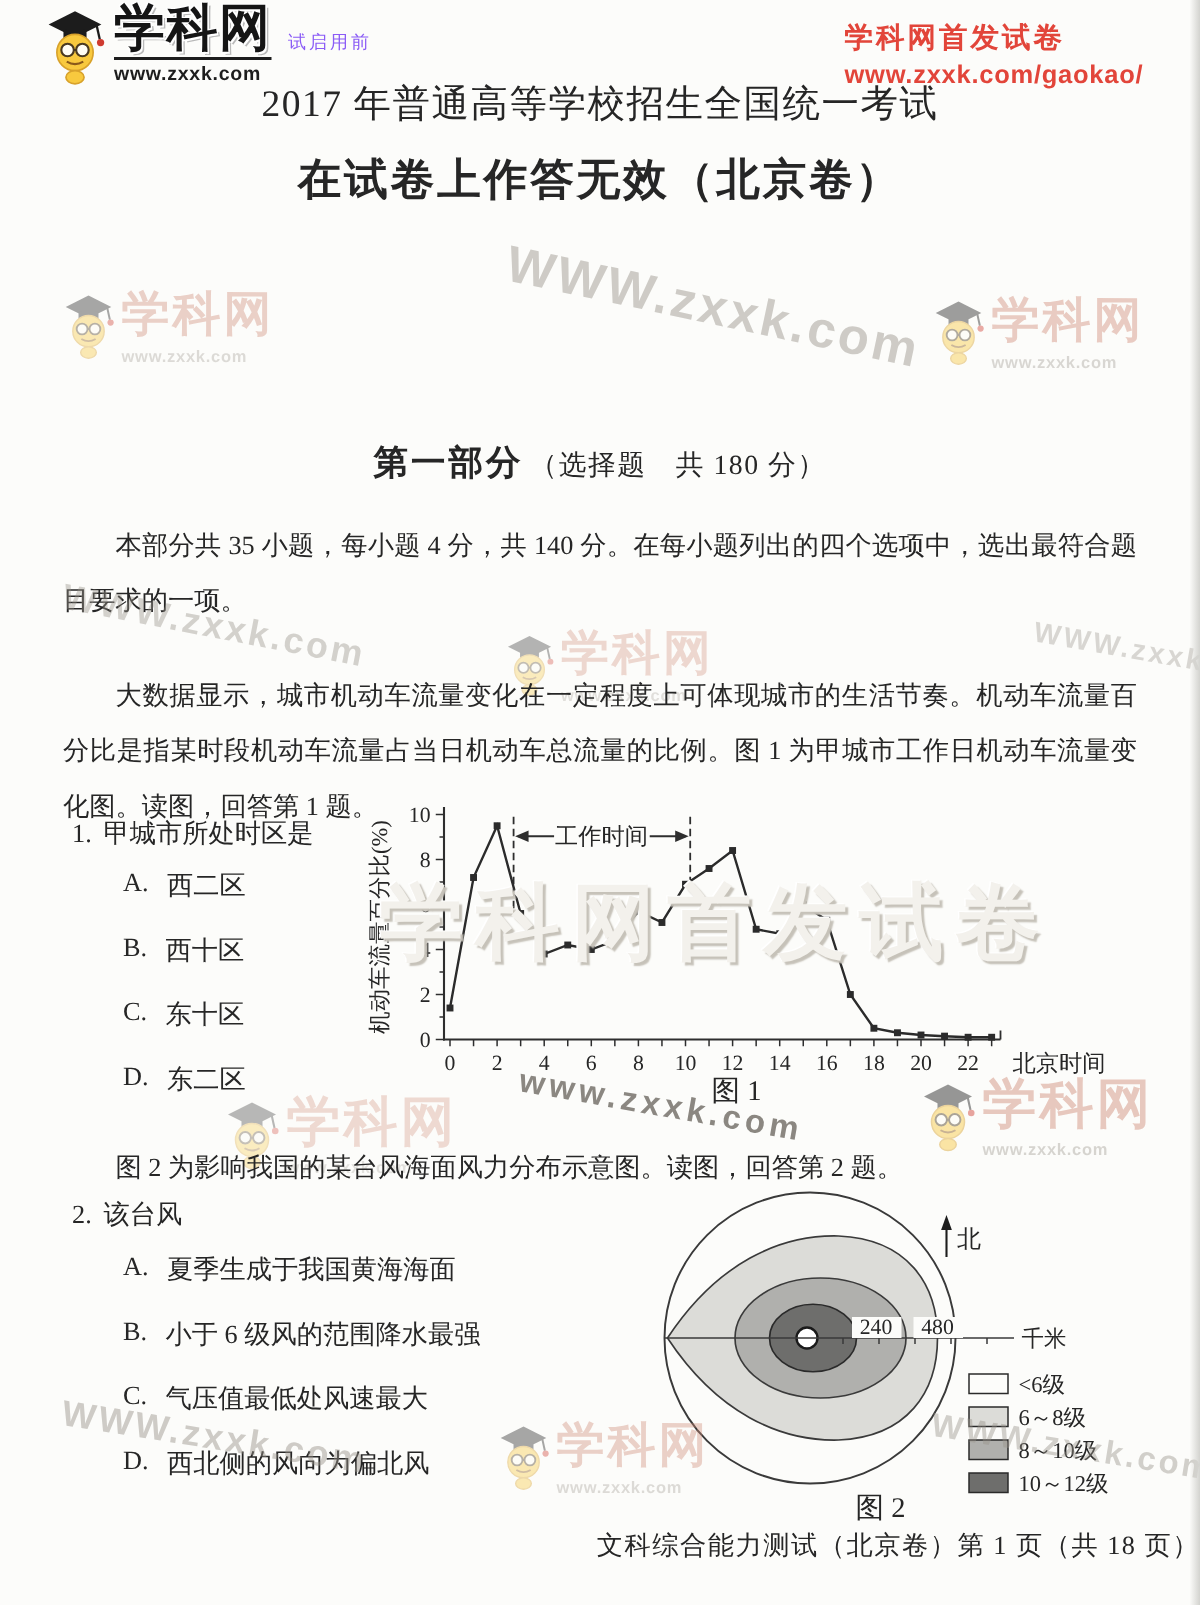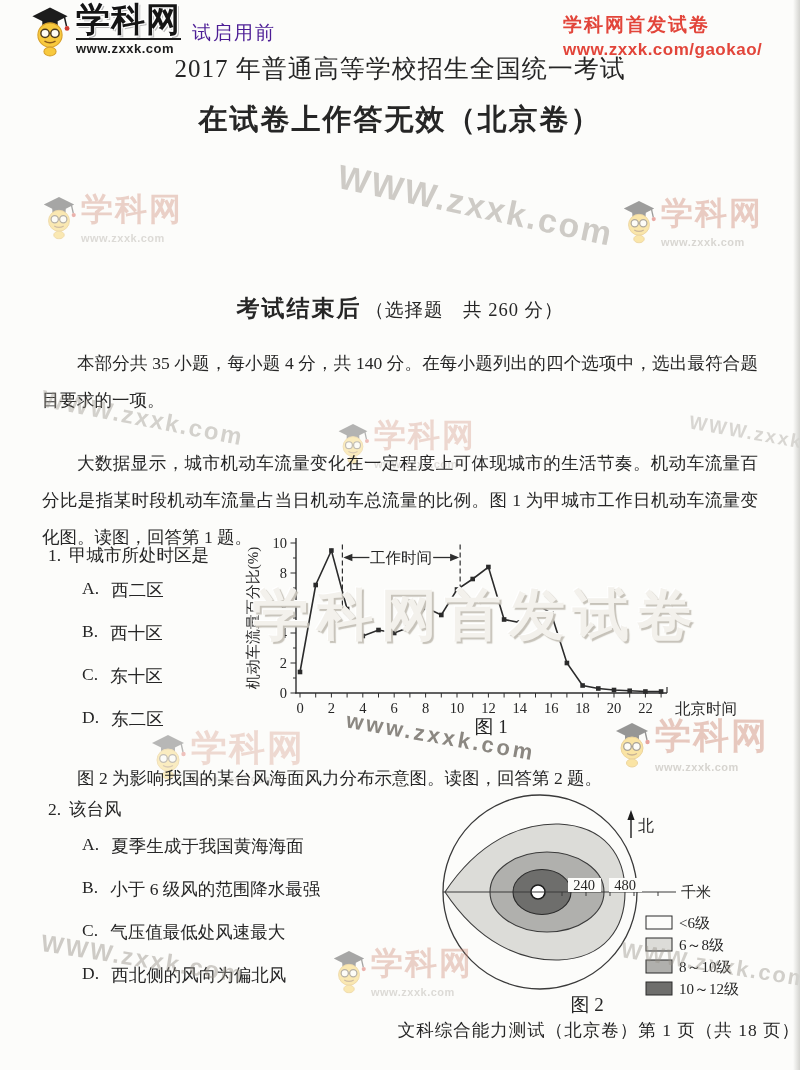--- a/index.html
+++ b/index.html
@@ -11,21 +11,21 @@
   .page::after{content:"";position:absolute;right:0;top:0;bottom:0;width:7px;
     background:linear-gradient(to left,#d3d3cf,rgba(211,211,207,0));pointer-events:none;}
   .abs{position:absolute;}
   
   .logo{display:flex;align-items:flex-start;gap:4px;}
   .logo .brand{font-family:"Liberation Sans",sans-serif;font-weight:900;font-size:34px;
     line-height:34px;color:#151515;letter-spacing:1px;
     text-shadow:1px 1px 0 #fff,-1px -1px 0 #fff,1px -1px 0 #fff,-1px 1px 0 #fff,2px 2px 0 #b9b9b9;}
   .logo .site{font-family:"Liberation Sans",sans-serif;font-weight:700;font-size:13px;
     color:#1d1d1d;border-top:2px solid #1d1d1d;margin-top:2px;padding-top:1px;letter-spacing:.5px;}
-  .secrecy{font-size:19px;color:#4c1d95;letter-spacing:2px;}
+  .secrecy{font-size:12px;color:#8b5cf6;letter-spacing:2px;}
   .promo{text-align:left;font-family:"Liberation Sans",sans-serif;color:#e2453a;}
   .promo .l1{font-weight:900;font-size:19px;letter-spacing:2px;}
   .promo .l2{font-weight:700;font-size:17px;margin-top:2px;letter-spacing:.5px;}
   
   .t1{width:100%;text-align:center;font-size:25px;letter-spacing:1px;}
   .t2{width:100%;text-align:center;font-size:29px;font-weight:700;letter-spacing:2px;}
   .para{width:716px;left:42px;font-size:17.5px;line-height:37px;text-align:justify;
     text-indent:2em;margin:0;}
   .part-head{width:100%;text-align:center;}
   .part-head .main{font-size:23px;font-weight:700;letter-spacing:2px;}
@@ -107,22 +107,22 @@
     <svg width="38" height="48" viewBox="0 0 40 50">
         <use href="#mascot"></use>
       </svg>
     <div>
         <div class="wbrand">学科网</div>
         <div class="wsite">www.zxxk.com</div>
       </div>
   </div>
 
   <div class="abs part-head" style="top:293px;">
-    <span class="main">考试结束后</span>
-    <span class="sub">（选择题　共 260 分）</span>
+    <span class="main">第一部分</span>
+    <span class="sub">（选择题　共 180 分）</span>
   </div>
   <p class="abs para" style="top:345px;">本部分共 35 小题，每小题 4 分，共 140 分。在每小题列出的四个选项中，选出最符合题目要求的一项。</p>
 
   <div class="abs wm wm-site" style="left:40px;top:404px;font-size:24px;opacity:.4;transform:rotate(11deg);">WWW.zxxk.com</div>
   <div class="abs wm wm-logo" style="left:335px;top:414px;opacity:.32;">
     <svg width="36" height="46" viewBox="0 0 40 50">
         <use href="#mascot"></use>
       </svg>
     <div>
         <div class="wbrand">学科网</div>

